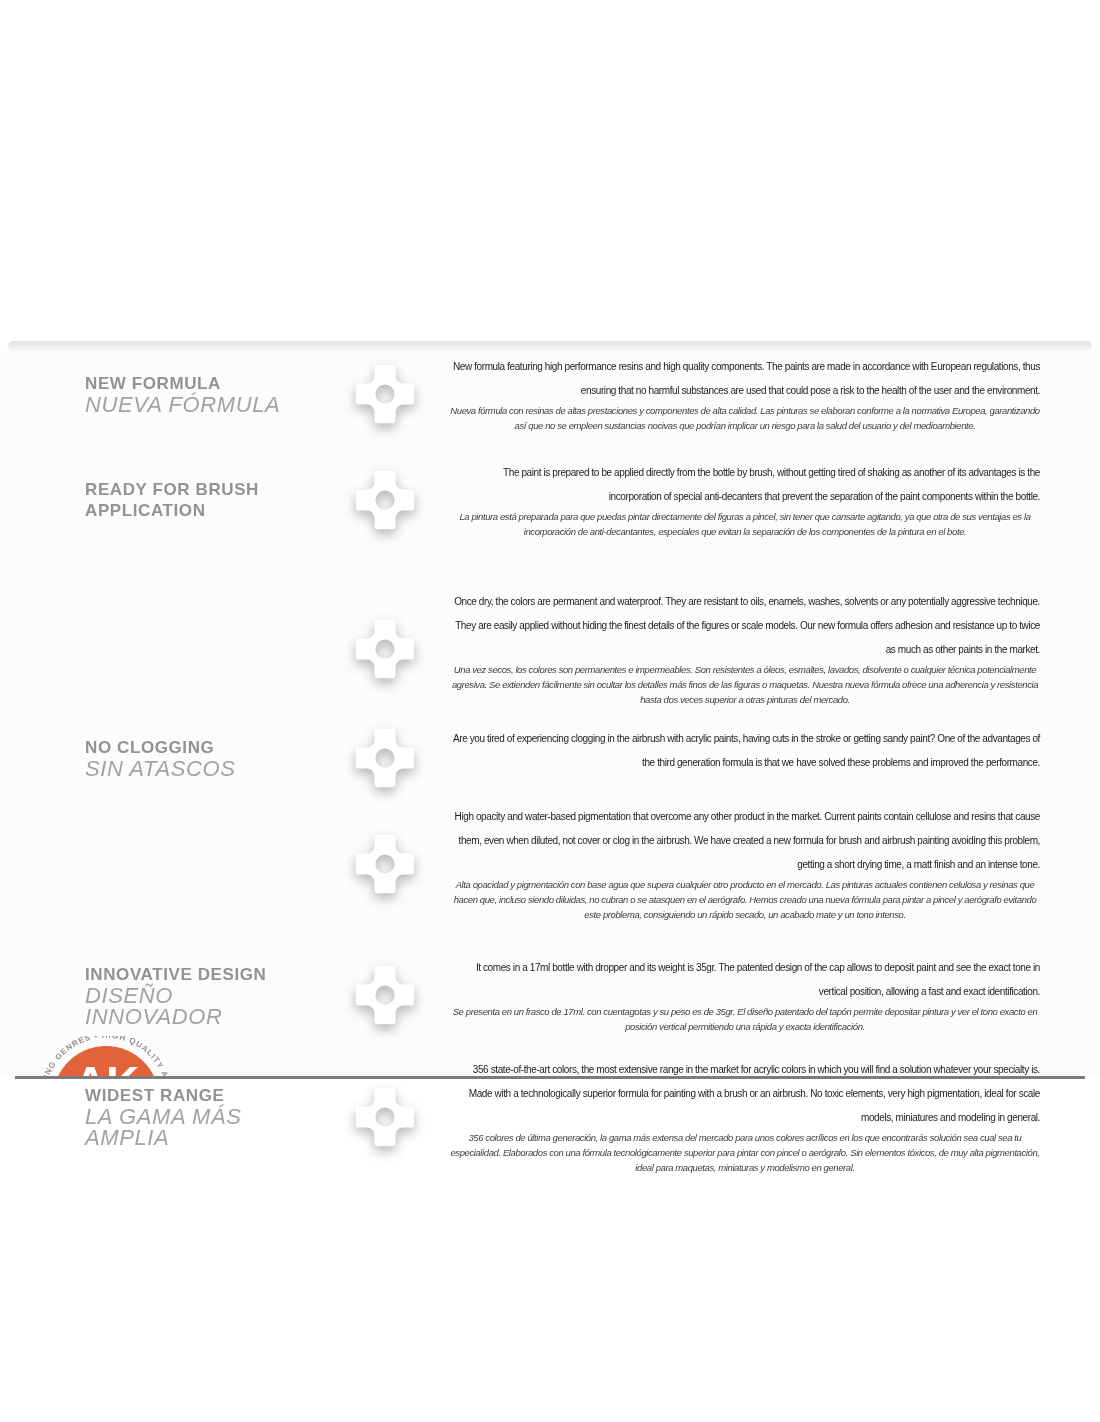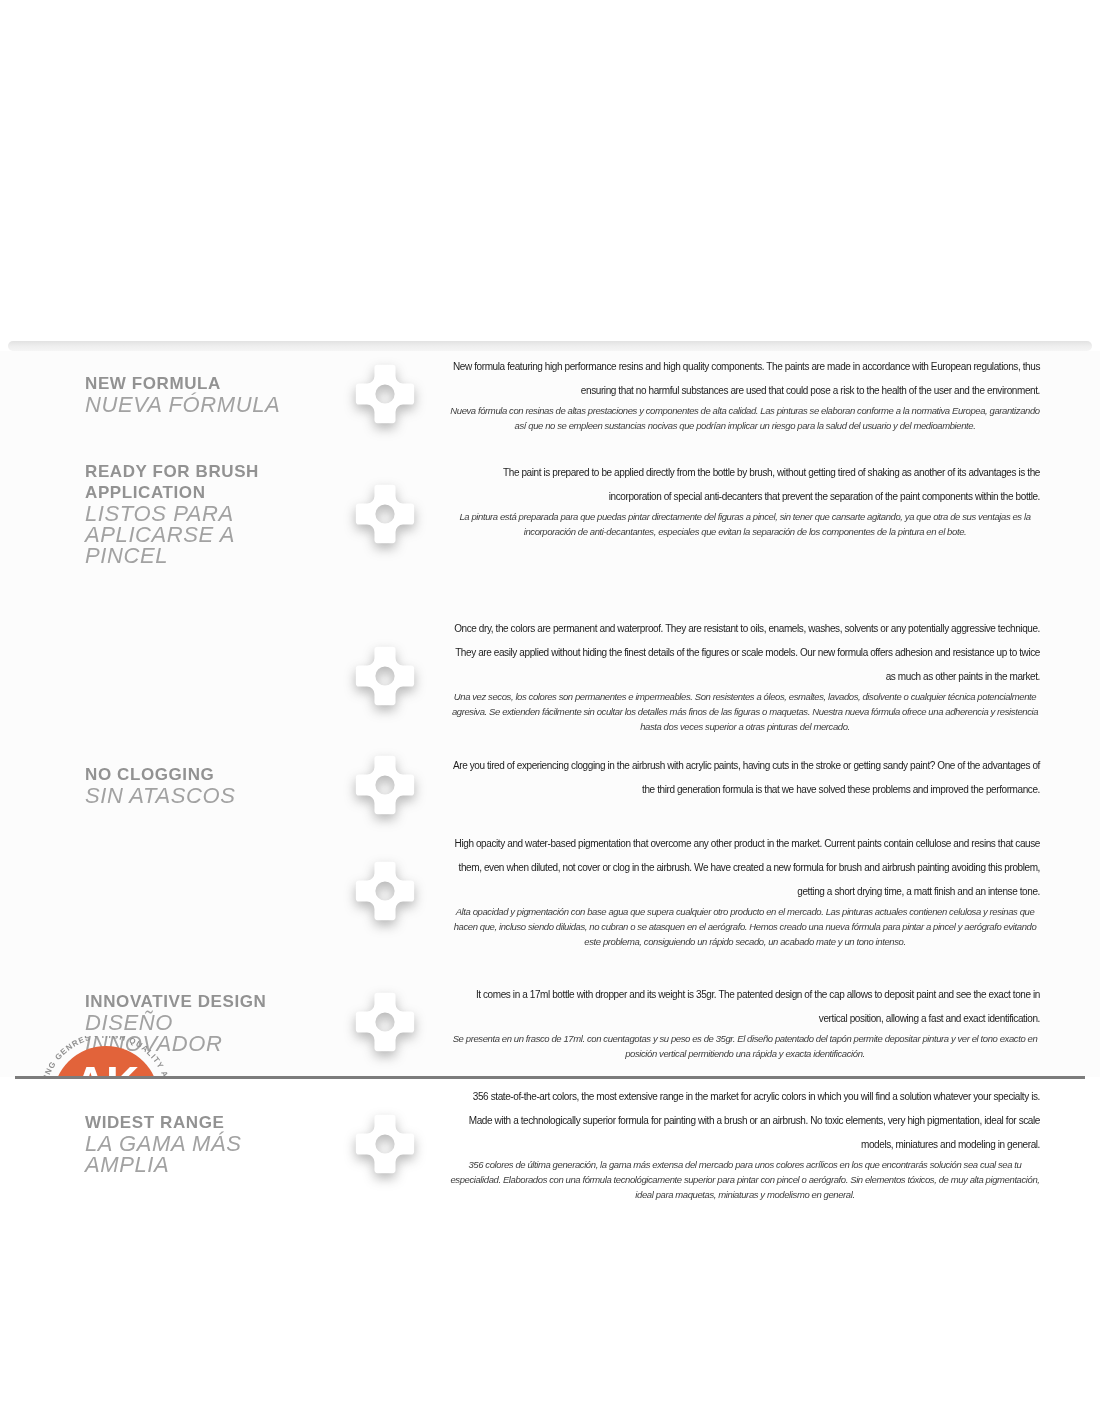--- a/index.html
+++ b/index.html
@@ -85,21 +85,20 @@
         </div>
         <div class="body-cell">
           <div class="body-en">New formula featuring high performance resins and high quality components. The paints are made in accordance with European regulations, thus ensuring that no harmful substances are used that could pose a risk to the health of the user and the environment.</div>
           <div class="body-es">Nueva fórmula con resinas de altas prestaciones y componentes de alta calidad. Las pinturas se elaboran conforme a la normativa Europea, garantizando así que no se empleen sustancias nocivas que podrían implicar un riesgo para la salud del usuario y del medioambiente.</div>
         </div>
       </div>
 
       <div class="feature-row mb2">
         <div class="titles">
           <div class="title-en">READY FOR BRUSH APPLICATION</div>
-          <div class="title-es">LISTOS PARA APLICARSE A PINCEL</div>
         </div>
         <div class="icon-cell">
           <svg class="cap-icon" viewBox="0 0 100 100">
             <path fill="#ffffff" fill-rule="evenodd" d="M38 3 L62 3 A5 5 0 0 1 67 8 L67 21 A12 12 0 0 0 79 33 L92 33 A5 5 0 0 1 97 38 L97 62 A5 5 0 0 1 92 67 L79 67 A12 12 0 0 0 67 79 L67 92 A5 5 0 0 1 62 97 L38 97 A5 5 0 0 1 33 92 L33 79 A12 12 0 0 0 21 67 L8 67 A5 5 0 0 1 3 62 L3 38 A5 5 0 0 1 8 33 L21 33 A12 12 0 0 0 33 21 L33 8 A5 5 0 0 1 38 3 Z M34.5 50 A15.5 15.5 0 1 0 65.5 50 A15.5 15.5 0 1 0 34.5 50 Z"></path>
           </svg>
         </div>
         <div class="body-cell">
           <div class="body-en">The paint is prepared to be applied directly from the bottle by brush, without getting tired of shaking as another of its advantages is the incorporation of special anti-decanters that prevent the separation of the paint components within the bottle.</div>
           <div class="body-es">La pintura está preparada para que puedas pintar directamente del figuras a pincel, sin tener que cansarte agitando, ya que otra de sus ventajas es la incorporación de anti-decantantes, especiales que evitan la separación de los componentes de la pintura en el bote.</div>
         </div>

